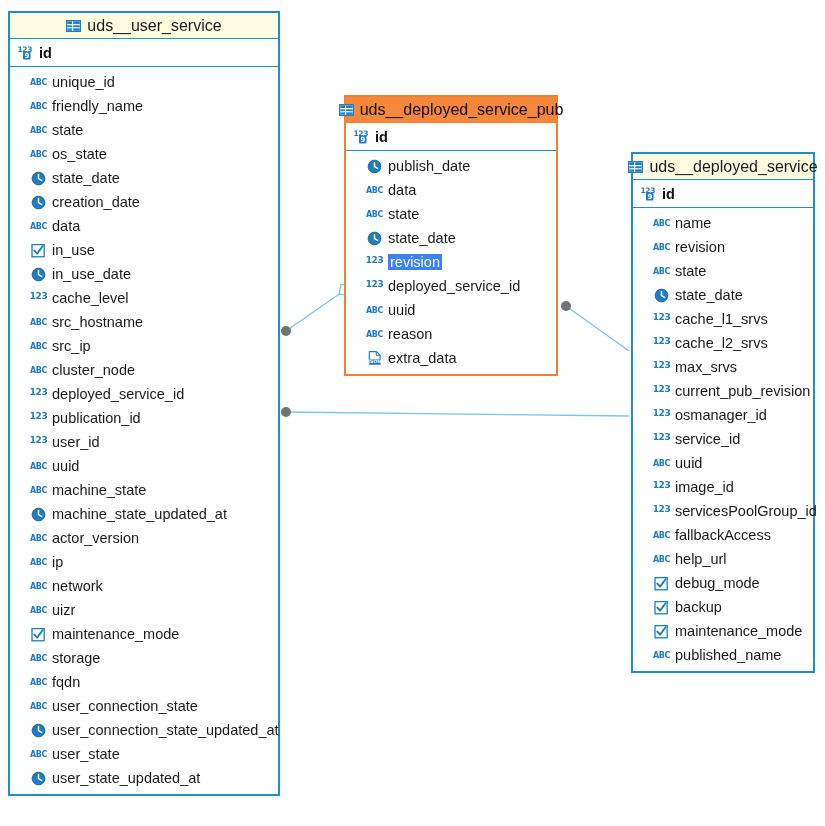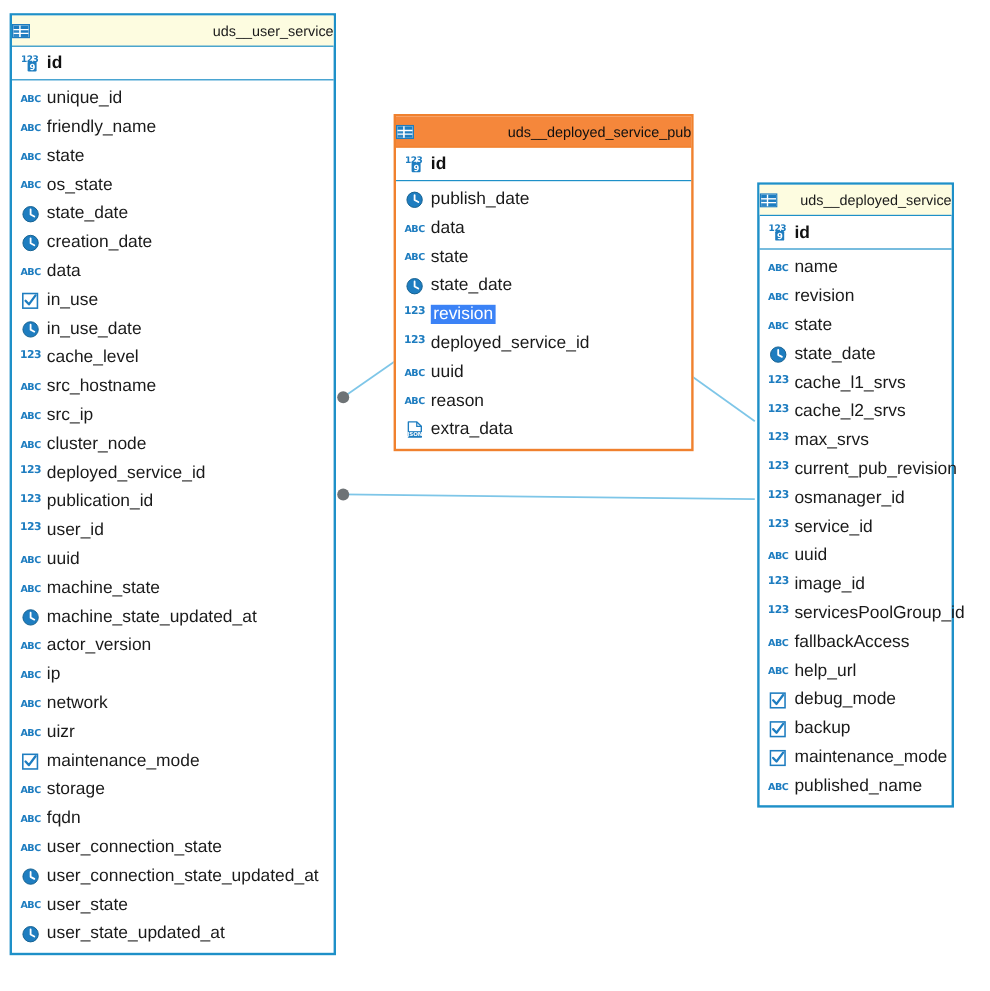--- a/index.html
+++ b/index.html
@@ -17,36 +17,36 @@
     background:#ffffff;
     border:2px solid #1E90C8;
     box-sizing:border-box;
   }
   .table.accent{border-color:#F0812E;}
 
   .thead{
     background:#FDFCE0;
     border-bottom:1px solid #1E90C8;
     height:26px;
-    display:flex;align-items:center;justify-content:space-between;gap:6px;
-    font-size:12px;color:#1a1a1a;
+    display:flex;align-items:center;justify-content:center;gap:6px;
+    font-size:16px;color:#1a1a1a;
     box-sizing:border-box;
   }
   .table.accent .thead{background:#F5873B;border-bottom:1px solid #F0812E;color:#101010;}
 
   .pkrow{
     height:28px;display:flex;align-items:center;gap:5px;
     padding-left:7px;box-sizing:border-box;
     border-bottom:1px solid #1E90C8;
     font-size:14.5px;font-weight:bold;color:#111;
   }
   .cols{padding:3px 0 4px 0;}
   .col{
     height:24px;display:flex;align-items:center;gap:5px;
-    padding-left:7px;box-sizing:border-box;
+    padding-left:20px;box-sizing:border-box;
     font-size:14.5px;color:#1a1a1a;white-space:nowrap;
   }
   .col .nm.sel{
     background:#3b82f6;color:#ffffff;
     padding:0 2px;
   }
 
   
   .ic{
     width:17px;height:17px;flex:0 0 17px;
@@ -316,21 +316,21 @@
             <svg width="15" height="15" viewBox="0 0 15 15">
         <circle cx="7.5" cy="7.5" r="6.4" fill="#1E7DC0"></circle>
         <circle cx="7.5" cy="7.5" r="6.4" fill="none" stroke="#15608f" stroke-width="0.8"></circle>
         <path d="M7.5 3.6 L7.5 7.7 L10.6 9.4" stroke="#ffffff" stroke-width="1.5" fill="none" stroke-linecap="round" stroke-linejoin="round"></path>
       </svg>
           </span>
           <span class="nm">user_state_updated_at</span>
         </div>
       </div>
     </div>
-    <div class="table accent" style="left: 328px; top: 95px; width: 250px;">
+    <div class="table accent" style="left: 344px; top: 95px; width: 214px;">
       <div class="thead">
         <span class="ic tblicon">
           <svg width="15" height="12" viewBox="0 0 15 12">
         <rect x="0.6" y="0.6" width="13.8" height="10.8" fill="#ffffff" stroke="#1E7DC0" stroke-width="1.2"></rect>
         <rect x="1.3" y="1.3" width="12.4" height="3.1" fill="#1E7DC0"></rect>
         <rect x="7.0" y="4.8" width="6.7" height="6.0" fill="#1E7DC0"></rect>
         <rect x="1.3" y="4.8" width="5.0" height="6.0" fill="#1E7DC0" opacity="0.92"></rect>
         <line x1="6.6" y1="1.3" x2="6.6" y2="10.8" stroke="#ffffff" stroke-width="1.15"></line>
         <line x1="1.3" y1="7.8" x2="13.7" y2="7.8" stroke="#ffffff" stroke-width="1.1"></line>
         <line x1="1.3" y1="4.75" x2="13.7" y2="4.75" stroke="#ffffff" stroke-width="1.1"></line>
@@ -411,21 +411,21 @@
         <path d="M2.3 1.6 H9.4 L13.1 5.2 V14.2 H2.3 Z" fill="#ffffff" stroke="#1E7DC0" stroke-width="1.15" stroke-linejoin="round"></path>
         <path d="M9.3 1.7 V5.3 H13.0" fill="none" stroke="#1E7DC0" stroke-width="1.05"></path>
         <rect x="2.3" y="9.3" width="10.8" height="4.9" fill="#1E7DC0"></rect>
         <text x="7.7" y="13.3" text-anchor="middle" font-family="DejaVu Sans, sans-serif" font-size="4.6" font-weight="bold" fill="#ffffff">JSON</text>
       </svg>
           </span>
           <span class="nm">extra_data</span>
         </div>
       </div>
     </div>
-    <div class="table" style="left: 631px; top: 152px; width: 164px;">
+    <div class="table" style="left: 631px; top: 152px; width: 184px;">
       <div class="thead">
         <span class="ic tblicon">
           <svg width="15" height="12" viewBox="0 0 15 12">
         <rect x="0.6" y="0.6" width="13.8" height="10.8" fill="#ffffff" stroke="#1E7DC0" stroke-width="1.2"></rect>
         <rect x="1.3" y="1.3" width="12.4" height="3.1" fill="#1E7DC0"></rect>
         <rect x="7.0" y="4.8" width="6.7" height="6.0" fill="#1E7DC0"></rect>
         <rect x="1.3" y="4.8" width="5.0" height="6.0" fill="#1E7DC0" opacity="0.92"></rect>
         <line x1="6.6" y1="1.3" x2="6.6" y2="10.8" stroke="#ffffff" stroke-width="1.15"></line>
         <line x1="1.3" y1="7.8" x2="13.7" y2="7.8" stroke="#ffffff" stroke-width="1.1"></line>
         <line x1="1.3" y1="4.75" x2="13.7" y2="4.75" stroke="#ffffff" stroke-width="1.1"></line>

